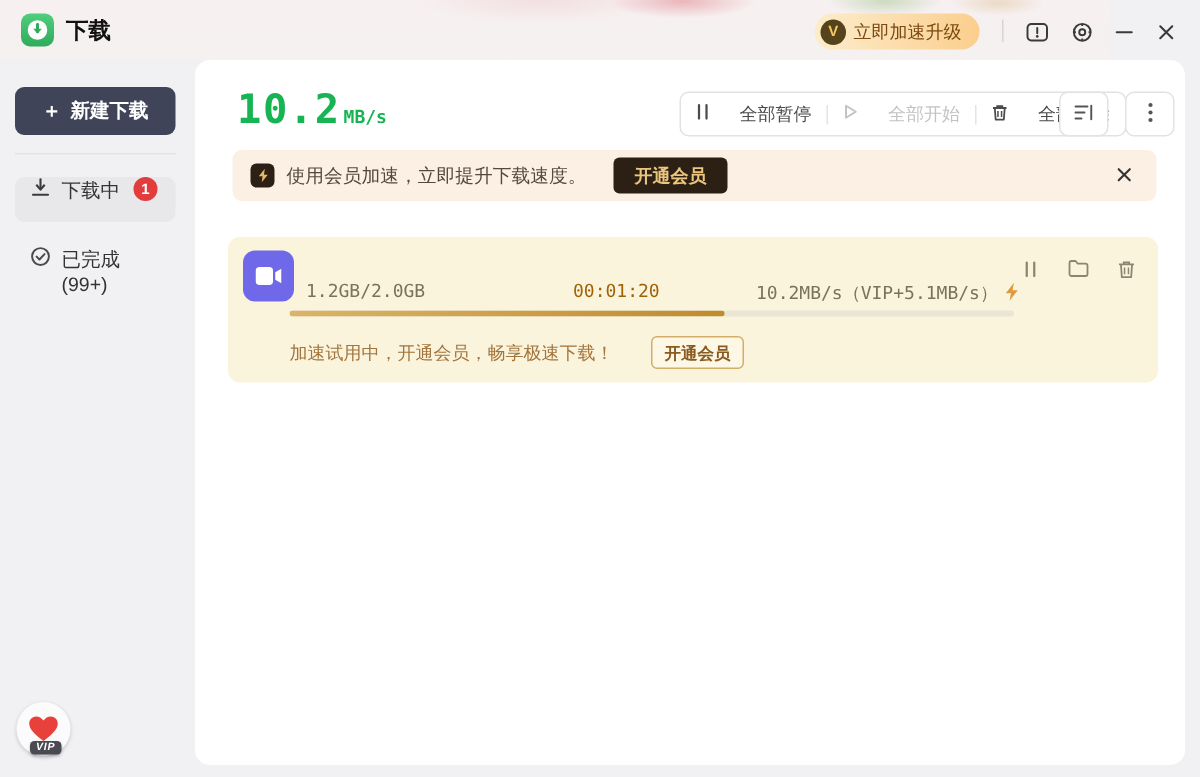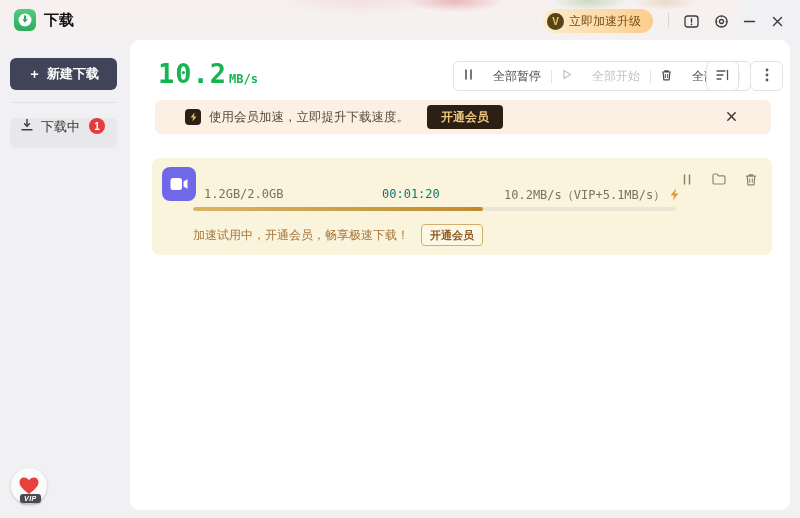--- a/index.html
+++ b/index.html
@@ -99,21 +99,21 @@
   .sq-btn {
     position:absolute; top:21px; width:33px; height:30px; border:1px solid #e2e2e2;
     border-radius:6px; background:#fff; display:flex; align-items:center; justify-content:center; cursor:pointer;
   }
   .sort-btn { left:576px; }
   .more-btn { left:620px; }
 
   
   .banner {
     position:absolute; left:25px; top:60px; width:616px; height:34px;
-    background:#fcf0e5; border-radius:6px; display:flex; align-items:center; padding:0 30px;
+    background:#fcf0e5; border-radius:6px; display:flex; align-items:center; padding:0 12px;
   }
   .banner-flash {
     width:16px; height:16px; border-radius:4px; background:#2b2013;
     display:flex; align-items:center; justify-content:center; margin-right:8px; flex:none;
   }
   .banner-msg { font-size:12.5px; color:#55493b; }
   .banner-cta {
     margin-left:18px; height:24px; padding:0 14px; background:#2b2013; color:#ecc57f;
     border:none; border-radius:4px; font-size:12px; font-weight:bold; cursor:pointer;
   }
@@ -123,31 +123,31 @@
   
   .task-card {
     position:absolute; left:22px; top:118px; width:620px; height:97px;
     background:#fbf4dc; border-radius:8px;
   }
   .file-icon {
     position:absolute; left:10px; top:9px; width:34px; height:34px; border-radius:8px;
     background:#6f68e8; display:flex; align-items:center; justify-content:center;
   }
   .task-size { position:absolute; left:52px; top:29px; font-size:12px; color:#7b725c; }
-  .task-time { position:absolute; left:230px; top:29px; font-size:12px; color:#0f766e; }
+  .task-time { position:absolute; left:230px; top:29px; font-size:12px; color:#a16207; }
   .task-speed { position:absolute; left:352px; top:29px; font-size:12px; color:#7b725c; display:flex; align-items:center; gap:4px; }
   .task-actions { position:absolute; right:12px; top:12px; display:flex; gap:14px; }
   .task-actions .act { background:none; border:none; cursor:pointer; width:18px; height:18px;
     display:flex; align-items:center; justify-content:center; color:#8d8472; }
   .progress-track {
     position:absolute; left:41px; top:49px; width:483px; height:4px;
     background:#eae5d5; border-radius:2px; overflow:hidden;
   }
   .progress-fill { height:100%; border-radius:2px; background:linear-gradient(90deg,#dab468,#bf8c2d); }
-  .task-promo { position:absolute; left:41px; top:66px; display:flex; align-items:center; gap:12px; }
+  .task-promo { position:absolute; left:41px; top:66px; display:flex; align-items:center; gap:25px; }
   .promo-text { font-size:12px; color:#a3743c; }
   .promo-cta {
     height:22px; padding:0 8px; font-size:11px; color:#8a5a1e; background:#fdf8e6;
     border:1px solid #d3ae6b; border-radius:4px; cursor:pointer; font-weight:bold;
   }
 </style>
 </head>
 <body>
 
 <div>
@@ -215,20 +215,29 @@
         <svg width="14" height="14" viewBox="0 0 14 14">
           <path d="M7 1.5 V7.5" stroke="#3a3a3a" stroke-width="1.4" stroke-linecap="round"></path>
           <path d="M4.2 5.2 L7 8.4 L9.8 5.2" fill="none" stroke="#3a3a3a" stroke-width="1.4" stroke-linejoin="round"></path>
           <path d="M2 11.8 h10" stroke="#3a3a3a" stroke-width="1.4" stroke-linecap="round"></path>
         </svg>
       </span>
       <span>下载中</span>
       <span class="badge-red">1</span>
     </div>
 
+    <div class="nav-item nav-completed">
+      <span>
+        <svg width="14" height="14" viewBox="0 0 14 14">
+          <circle cx="7" cy="7" r="5.6" fill="none" stroke="#4a4a4a" stroke-width="1.3"></circle>
+          <path d="M4.4 7.1 L6.3 9 L9.7 5.4" fill="none" stroke="#4a4a4a" stroke-width="1.3" stroke-linecap="round" stroke-linejoin="round"></path>
+        </svg>
+      </span>
+      <span>已完成(99+)</span>
+    </div>
 
     <div class="heart-badge">
       <div class="heart-circle">
         <svg width="22" height="20" viewBox="0 0 22 20">
           <path d="M11 18 C5 13.5 1.5 10 1.5 6.3 C1.5 3.6 3.6 1.6 6.2 1.6 C8 1.6 9.8 2.6 11 4.4 C12.2 2.6 14 1.6 15.8 1.6 C18.4 1.6 20.5 3.6 20.5 6.3 C20.5 10 17 13.5 11 18 Z" fill="#e8413c"></path>
         </svg>
       </div>
       <span class="vip-tag">VIP</span>
     </div>
   </div>

